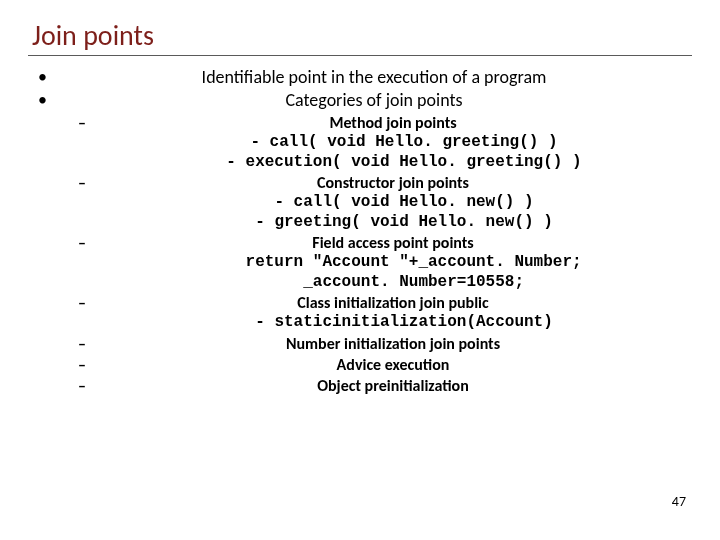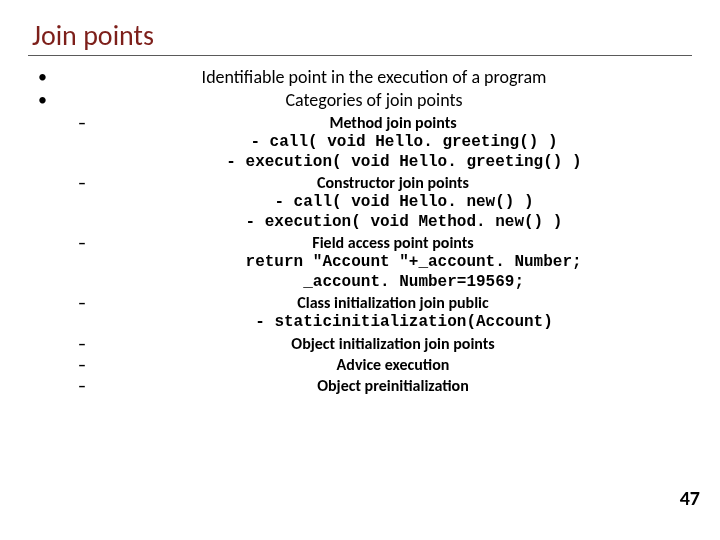--- a/index.html
+++ b/index.html
@@ -73,24 +73,24 @@
   }
   .codeline {
     font-family: "Courier New", monospace;
     font-size: 16px;
     line-height: 1.22;
     display: block;
     white-space: pre;
   }
   .pagenum {
     position: absolute;
-    right: 20px;
+    right: 34px;
     bottom: 14px;
-    font-size: 20px;
-    font-weight: 700;
+    font-size: 14px;
+    font-weight: 400;
   }
 </style>
 </head>
 <body>
 
 <div class="slide">
 
   <h1 class="title">Join points</h1>
   <div class="rule"></div>
 
@@ -106,41 +106,41 @@
           <div class="codeblock">
             <span class="codeline">- call( void Hello. greeting() )</span>
             <span class="codeline">- execution( void Hello. greeting() )</span>
           </div>
         </li>
 
         <li>
           <span>Constructor join points</span>
           <div class="codeblock">
             <span class="codeline">- call( void Hello. new() )</span>
-            <span class="codeline">- execution( void Method. new() )</span>
+            <span class="codeline">- greeting( void Hello. new() )</span>
           </div>
         </li>
 
         <li>
           <span>Field access point points</span>
           <div class="codeblock">
             <span class="codeline">  return "Account "+_account. Number;</span>
-            <span class="codeline">  _account. Number=19569;</span>
+            <span class="codeline">  _account. Number=10558;</span>
           </div>
         </li>
 
         <li>
           <span>Class initialization join public</span>
           <div class="codeblock">
             <span class="codeline">- staticinitialization(Account)</span>
           </div>
         </li>
 
         <li>
-          <span>Object initialization join points</span>
+          <span>Number initialization join points</span>
         </li>
 
         <li>
           <span>Advice execution</span>
         </li>
 
         <li>
           <span>Object preinitialization</span>
         </li>
 

